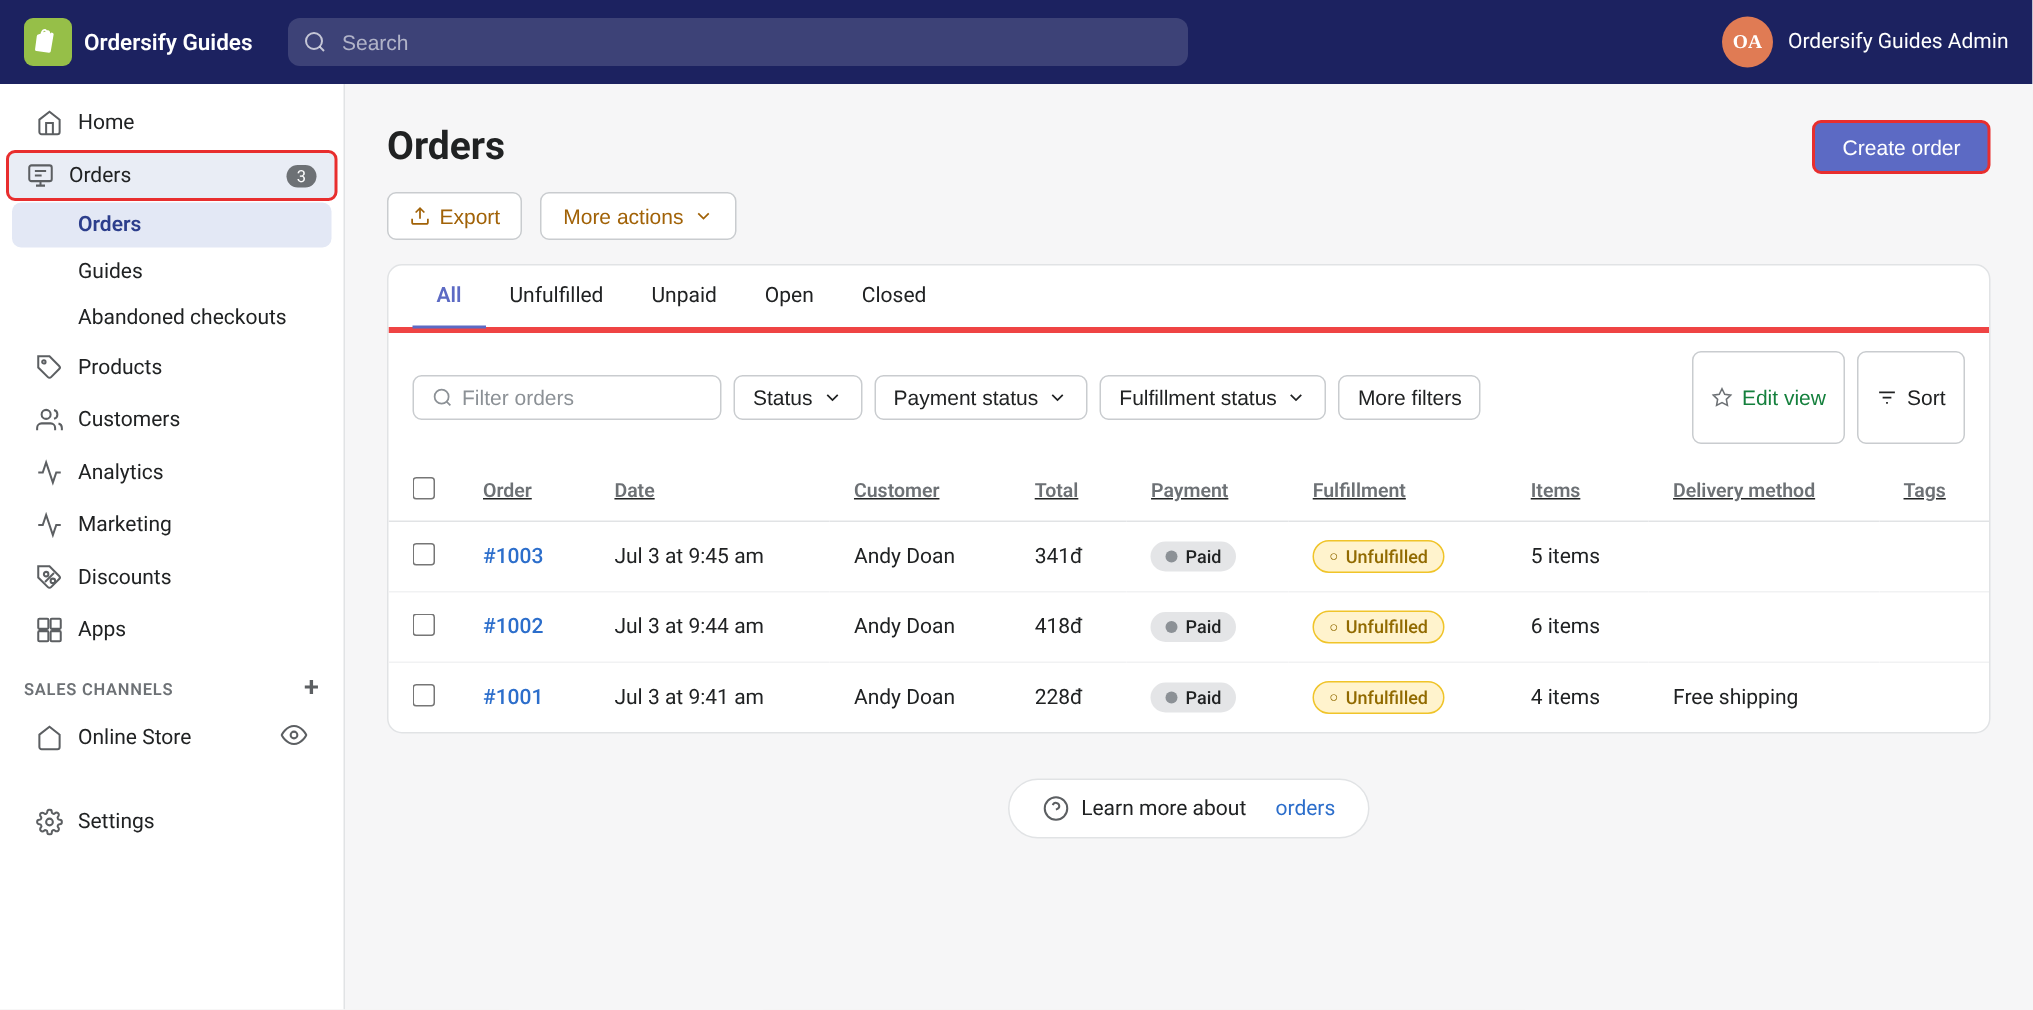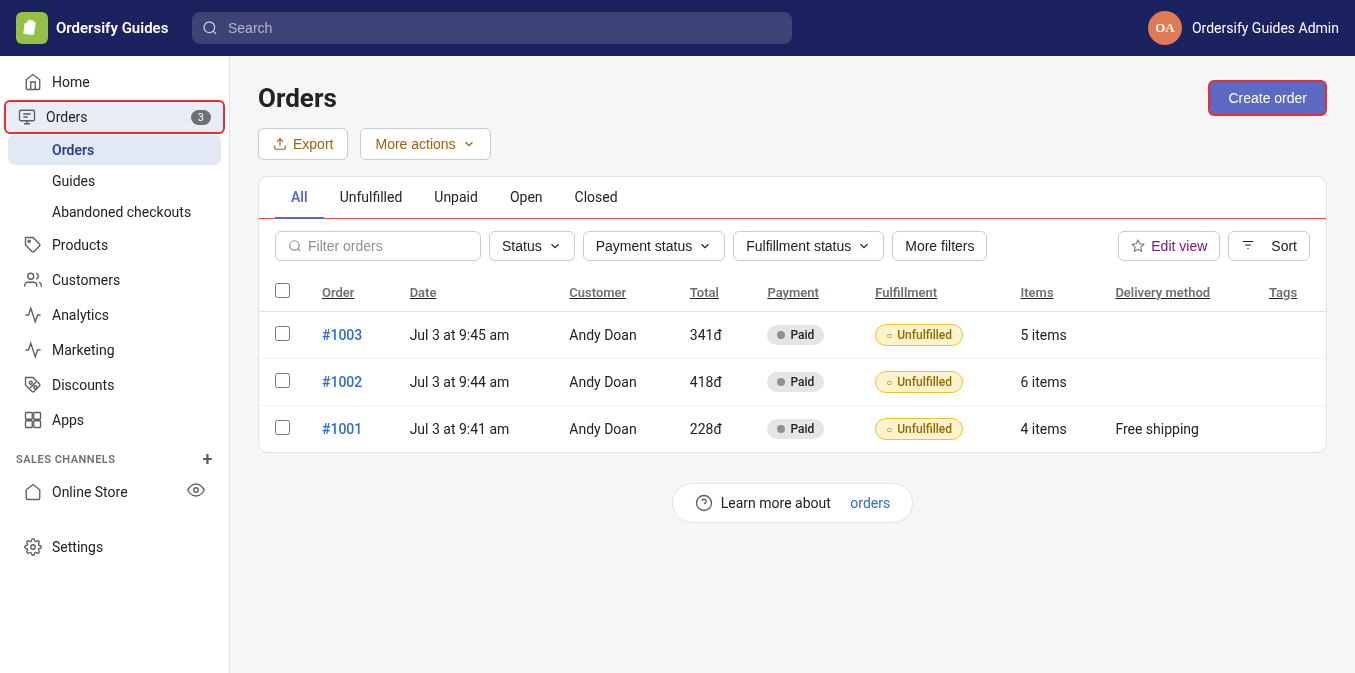--- a/index.html
+++ b/index.html
@@ -215,21 +215,21 @@
       background: white;
       border-radius: 10px;
       border: 1px solid #e1e3e5;
       overflow: hidden;
     }
 
     
     .tabs {
       display: flex;
       gap: 0;
-      border-bottom: 1px solid #ef4444;
+      border-bottom: 4px solid #ef4444;
       padding: 0 16px;
     }
     .tab {
       padding: 12px 16px;
       cursor: pointer;
       font-size: 14px;
       color: #202223;
       border-bottom: 2px solid transparent;
       margin-bottom: -1px;
     }
@@ -282,30 +282,30 @@
       margin-left: auto;
       display: flex;
       gap: 8px;
     }
     .edit-view-btn {
       display: flex;
       align-items: center;
       gap: 6px;
       border: 1px solid #c9cccf;
       border-radius: 6px;
-      padding: 6px 12px;
+      padding: 22px 12px;
       background: white;
       font-size: 14px;
       cursor: pointer;
-      color: #701a75;
+      color: #15803d;
     }
     .sort-btn {
       display: flex;
-      align-items: flex-start;
-      gap: 16px;
+      align-items: center;
+      gap: 6px;
       border: 1px solid #c9cccf;
       border-radius: 6px;
       padding: 6px 12px;
       background: white;
       font-size: 14px;
       cursor: pointer;
       color: #202223;
     }
 
     

